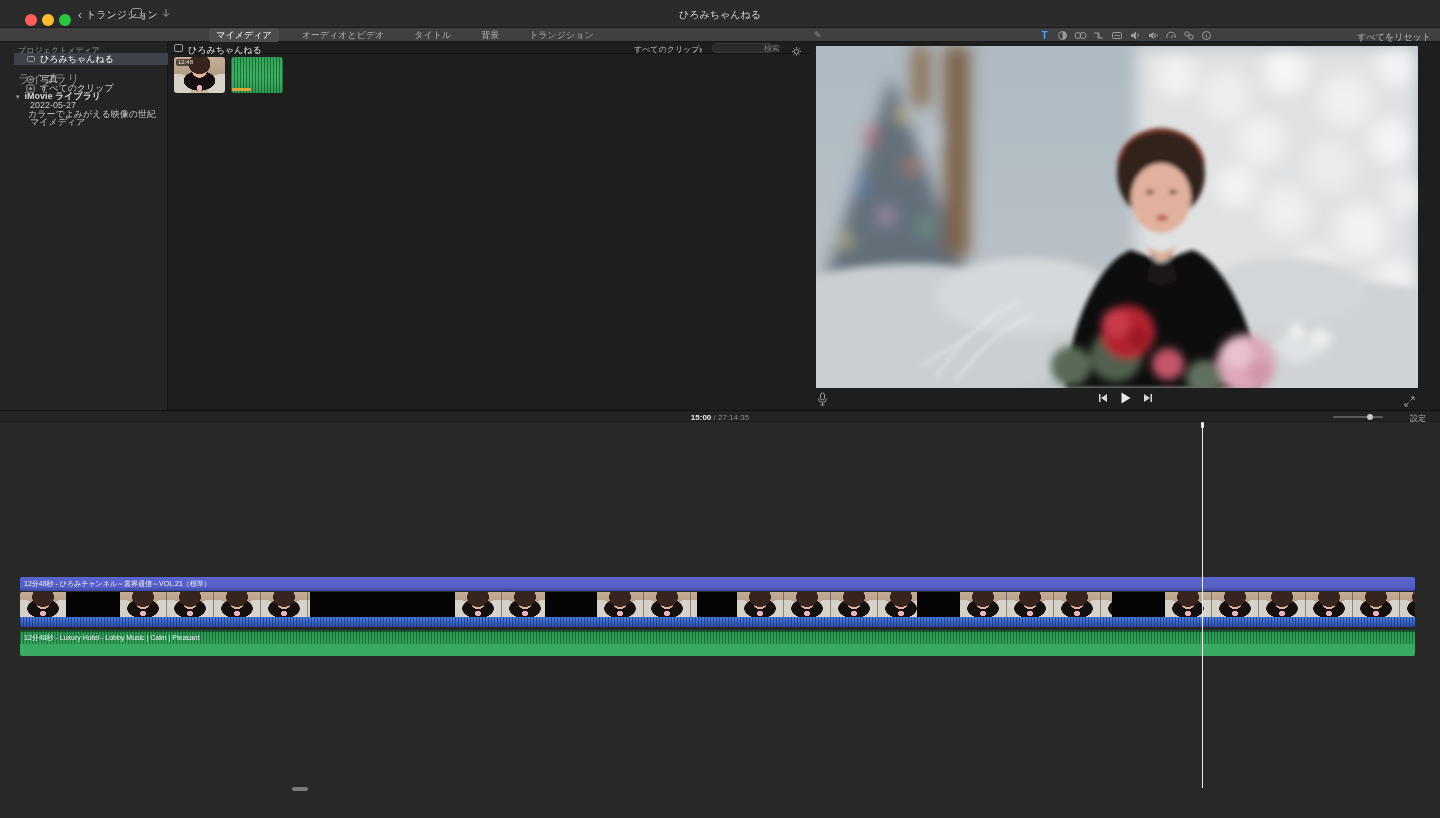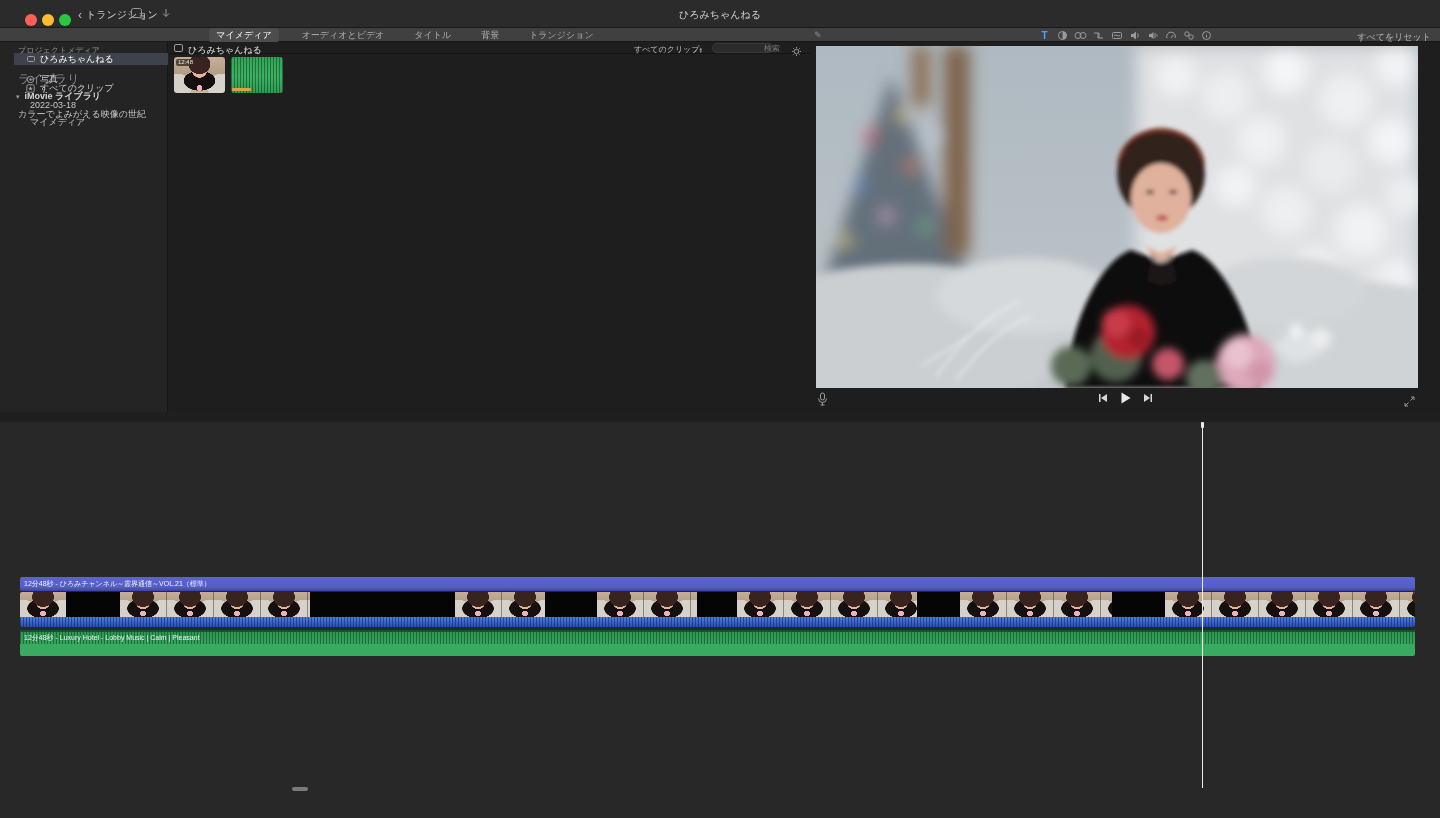--- a/index.html
+++ b/index.html
@@ -37,21 +37,21 @@
   #project-row{position:absolute;left:14px;top:11px;width:154px;height:12px;background:#3e434b;display:flex;align-items:center;gap:5px;padding-left:12px;}
   #project-row .lbl{font-size:9px;color:#fff;}
   #lib-header{position:absolute;left:18px;top:29px;font-size:12px;color:#8a8a8a;}
   .side-row{position:absolute;display:flex;align-items:center;gap:5px;font-size:9px;color:#cfcfcf;white-space:nowrap;}
   .side-ico{width:9px;height:9px;display:flex;align-items:center;justify-content:center;color:#9f9f9f;}
   #row-photos{left:26px;top:31px;}
   #row-events{left:26px;top:40px;}
   #row-imovie{left:16px;top:48px;color:#d6d6d6;font-weight:bold;}
   #row-imovie .dis{font-size:7px;color:#9a9a9a;}
   #row-d1{left:30px;top:58px;color:#c6c6c6;}
-  #row-d2{left:18px;top:66px;color:#c6c6c6;}
+  #row-d2{left:28px;top:66px;color:#c6c6c6;}
   #row-d3{left:30px;top:74px;color:#c6c6c6;}
 
   
   #browser{position:absolute;left:169px;top:42px;width:641px;height:370px;background:#1e1e1e;}
   #browser-head{position:absolute;left:0;top:0;width:641px;height:12px;border-bottom:1px solid #141414;}
   #clip-frame{position:absolute;left:5px;top:2px;width:9px;height:8px;border:1px solid #9c9c9c;border-radius:2px;}
   #browser-title{position:absolute;left:19px;top:2px;font-size:9px;color:#e3e3e3;}
   #filter-group{position:absolute;right:108px;top:2px;display:flex;align-items:center;gap:0;font-size:8px;color:#c2c2c2;margin-left:24px;}
   #filter-chev{display:flex;flex-direction:column;line-height:3px;font-size:5px;color:#9a9a9a;}
   #search-pill{position:absolute;right:36px;top:1px;width:62px;height:10px;background:#2b2b2b;border:1px solid #3a3a3a;border-radius:5px;display:flex;align-items:center;gap:3px;padding:0 4px;}
@@ -246,21 +246,21 @@
             <path class="fl" d="M4.5 2.3l.7 1.4 1.5.2-1.1 1 .3 1.5-1.4-.7-1.4.7.3-1.5-1.1-1 1.5-.2z"></path>
           </svg>
         </span>
       <span>すべてのクリップ</span>
     </div>
     <div class="side-row" id="row-imovie">
       <span class="dis">▾</span>
       <span>iMovie ライブラリ</span>
     </div>
     <div class="side-row" id="row-d1">
-      <span>2022-03-18</span>
+      <span>2022-05-27</span>
     </div>
     <div class="side-row" id="row-d2">
       <span>カラーでよみがえる映像の世紀</span>
     </div>
     <div class="side-row" id="row-d3">
       <span>マイメディア</span>
     </div>
   </div>
 
   <div id="browser">
@@ -421,20 +421,30 @@
           </span>
       </div>
       <div id="fullscreen-btn">
         <svg width="11" height="11" viewBox="0 0 11 11">
             <path class="st" d="M7 1h3v3M4 10H1V7M10 1L6.5 4.5M1 10l3.5-3.5"></path>
           </svg>
       </div>
     </div>
   </div>
 
+  <div id="tl-header">
+    <div id="timecode">
+      <b>15:00</b>
+      <span>/ 27:14:35</span>
+    </div>
+    <div id="zoom-slider">
+      <div id="zoom-knob"></div>
+    </div>
+    <div id="tl-settings">設定</div>
+  </div>
 
   <div id="timeline">
     <div id="title-track">
       <div class="lbl">12分48秒 - ひろみチャンネル～霊界通信～VOL.21（標準）</div>
     </div>
     <div id="video-track">
       <div id="video-wave"></div>
       <div id="video-filmstrip">
           <div class="seg clip" style="left: 0px; width: 46px;">
             <div class="thumbscene strip-thumb"></div>

